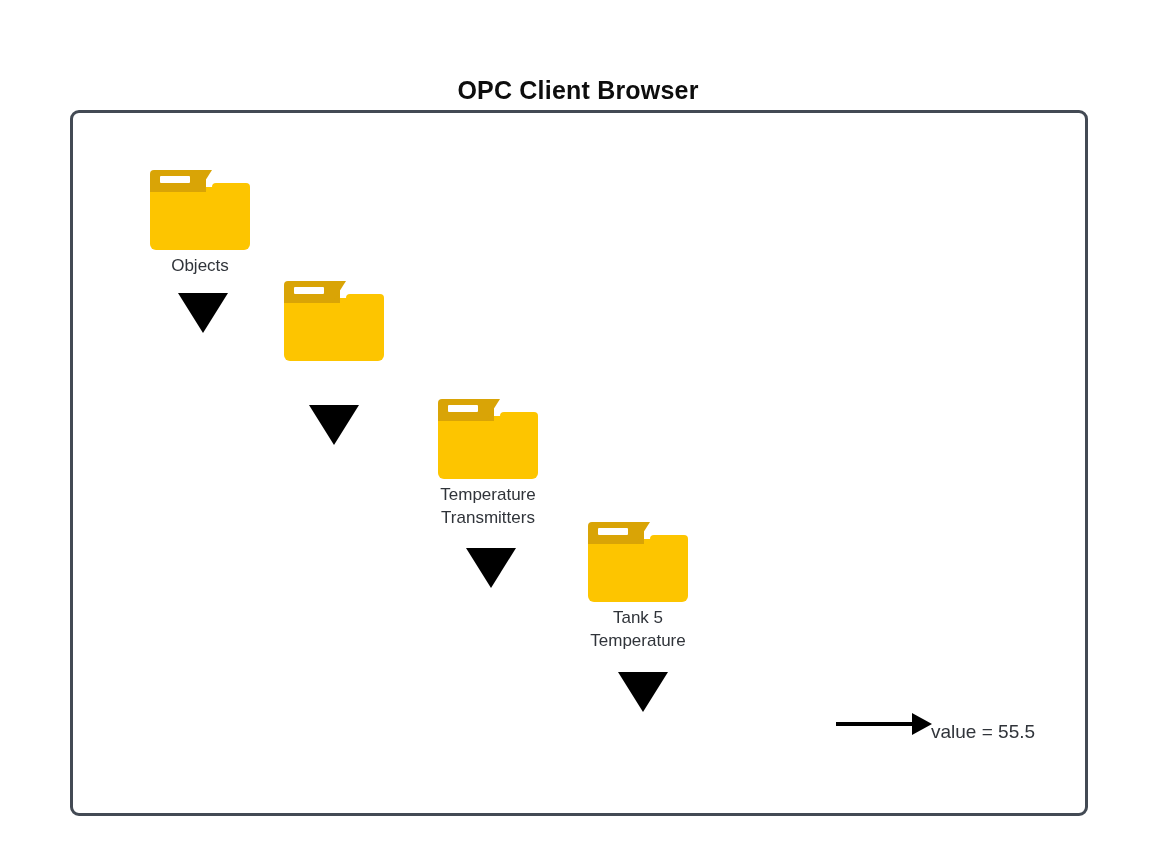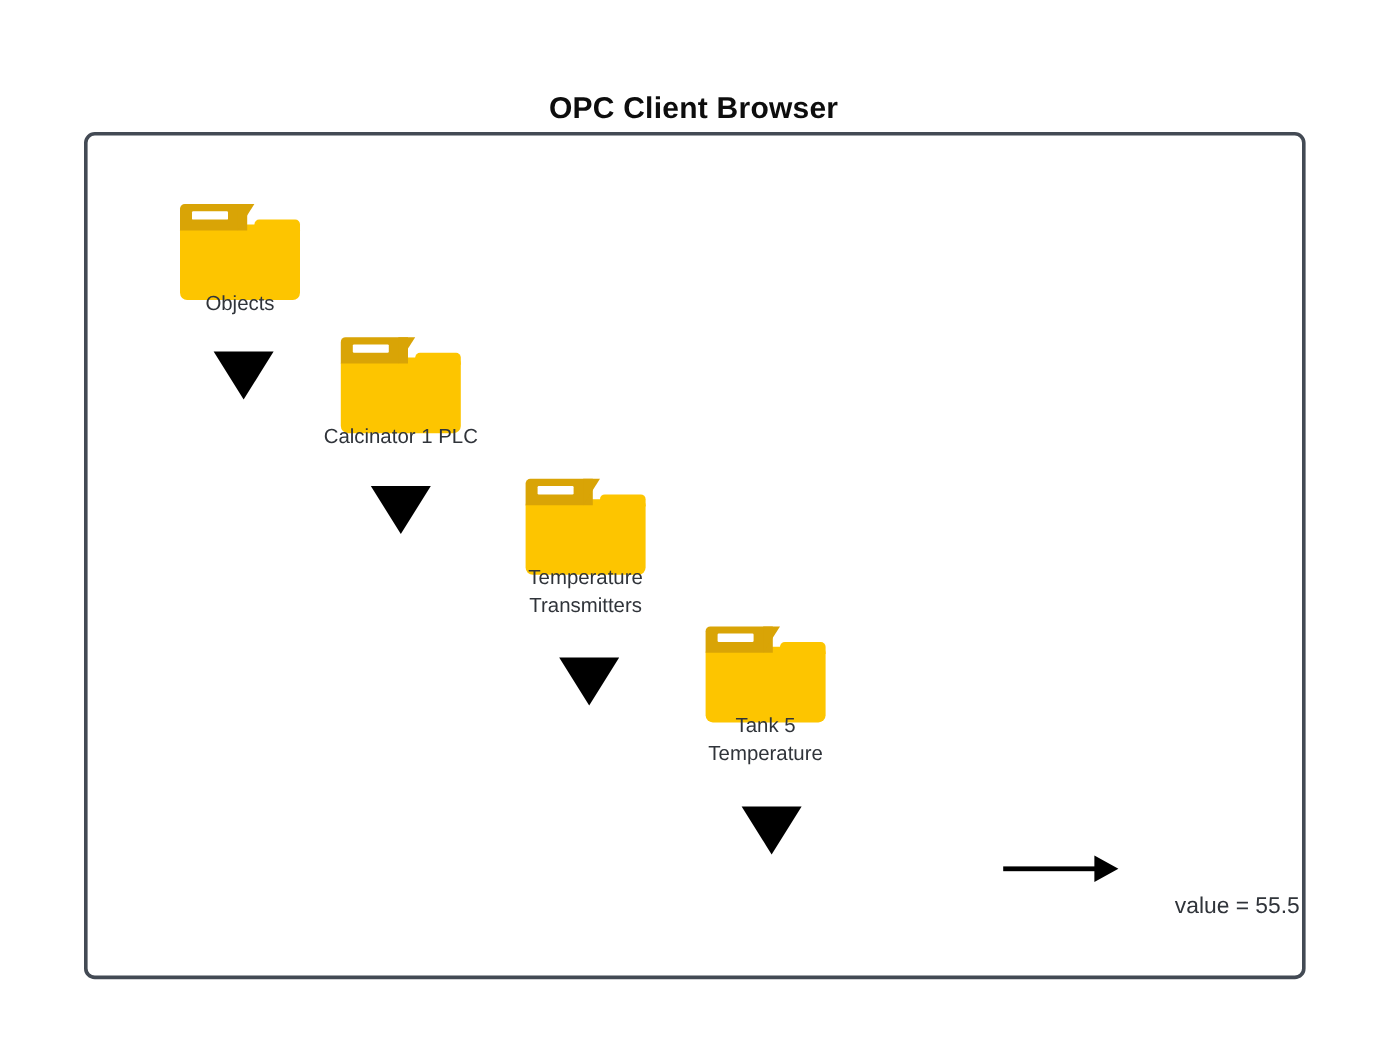--- a/index.html
+++ b/index.html
@@ -90,21 +90,21 @@
     left: 62px;
     top: 13px;
     width: 38px;
     height: 10px;
     background: #fdc500;
     border-radius: 4px 4px 0 0;
   }
 
   .node-label {
     position: absolute;
-    top: 71px;
+    top: 84px;
     left: -60px;
     width: 220px;
     text-align: center;
     font-size: 17px;
     line-height: 23px;
     color: #30343a;
     white-space: pre-line;
   }
 
   .tri-down {
@@ -157,21 +157,20 @@
   <div class="tri-down" style="left:105px; top:180px;"></div>
 
   <div class="node" style="left:211px; top:168px;">
     <div class="folder">
       <div class="body"></div>
       <div class="body-top"></div>
       <div class="tab"></div>
       <div class="tab-notch"></div>
       <div class="tab-bar"></div>
     </div>
-    <div class="node-label">Calcinator 1 PLC</div>
   </div>
 
   <div class="tri-down" style="left:236px; top:292px;"></div>
 
   <div class="node" style="left:365px; top:286px;">
     <div class="folder">
       <div class="body"></div>
       <div class="body-top"></div>
       <div class="tab"></div>
       <div class="tab-notch"></div>
@@ -193,15 +192,15 @@
     </div>
     <div class="node-label">Tank 5
 Temperature</div>
   </div>
 
   <div class="tri-down" style="left:545px; top:559px;"></div>
 
 
   <div class="arrow-line" style="left:763px; top:609px; width:78px;"></div>
   <div class="arrow-head" style="left:839px; top:600px;"></div>
-  <div class="value-text" style="left:858px; top:632px;margin-left:48px;">value = 55.5</div>
+  <div class="value-text" style="left:858px; top:608px;">value = 55.5</div>
 
 </div>
 
 </body></html>

